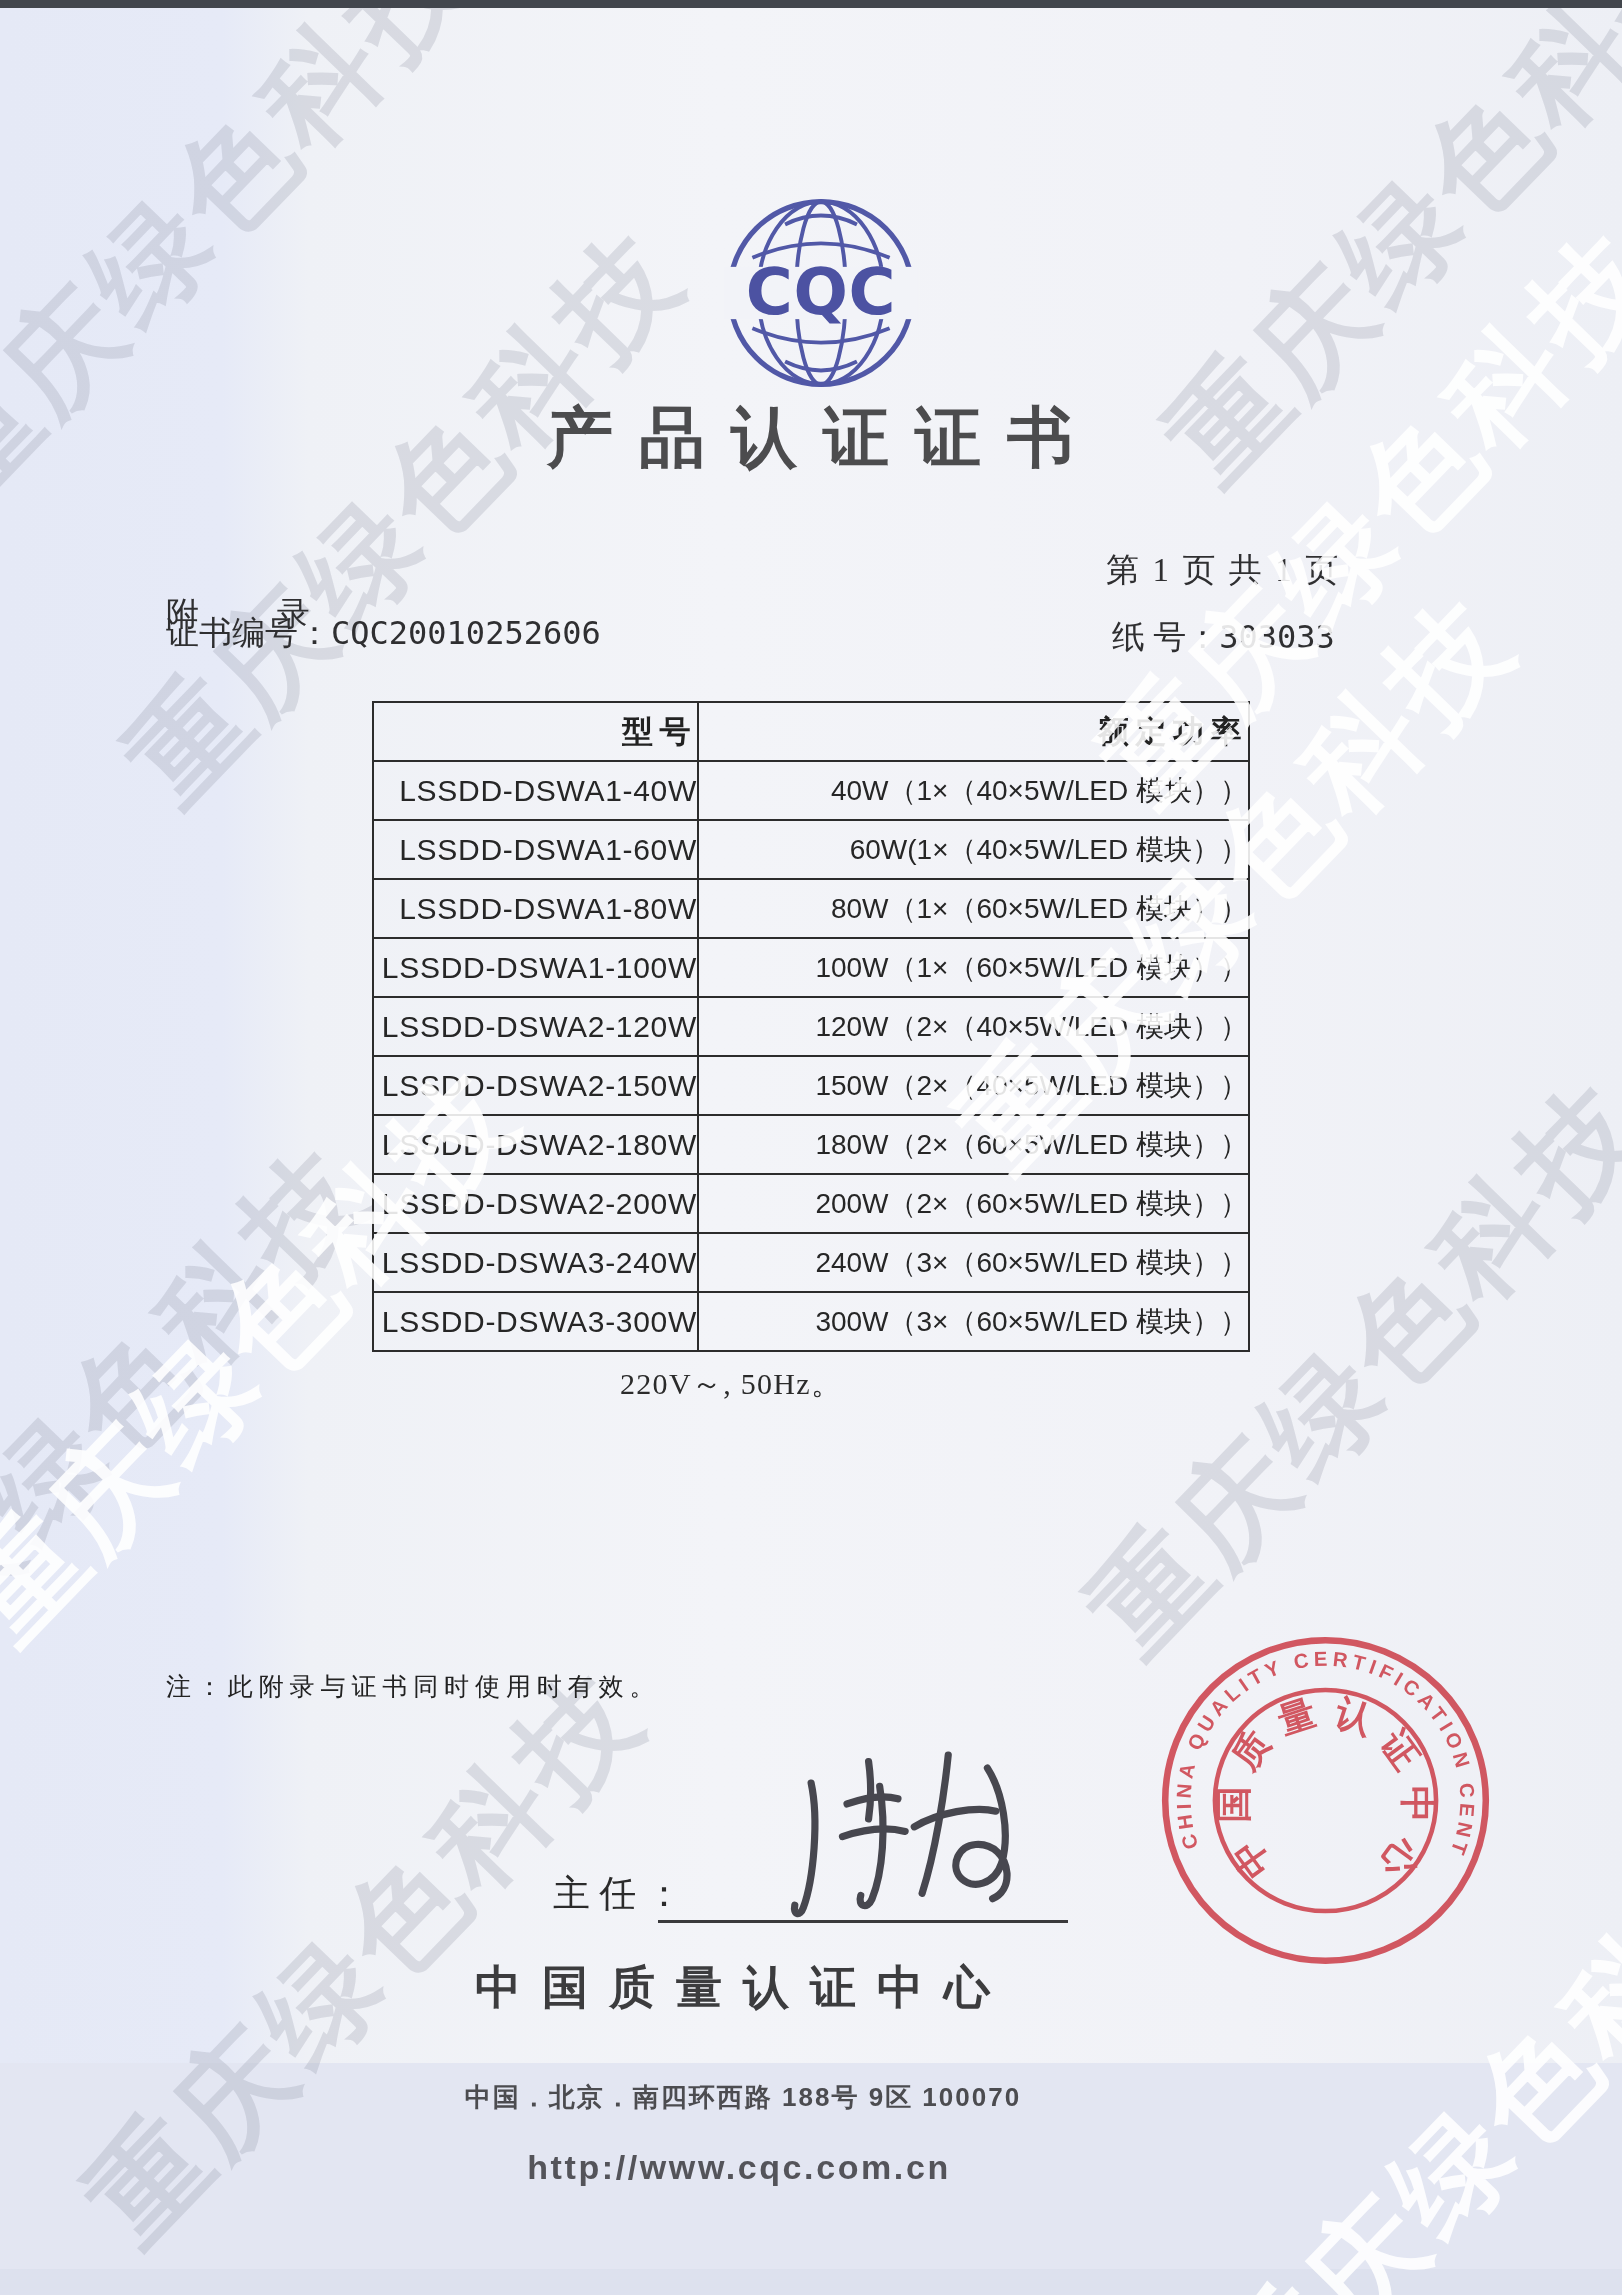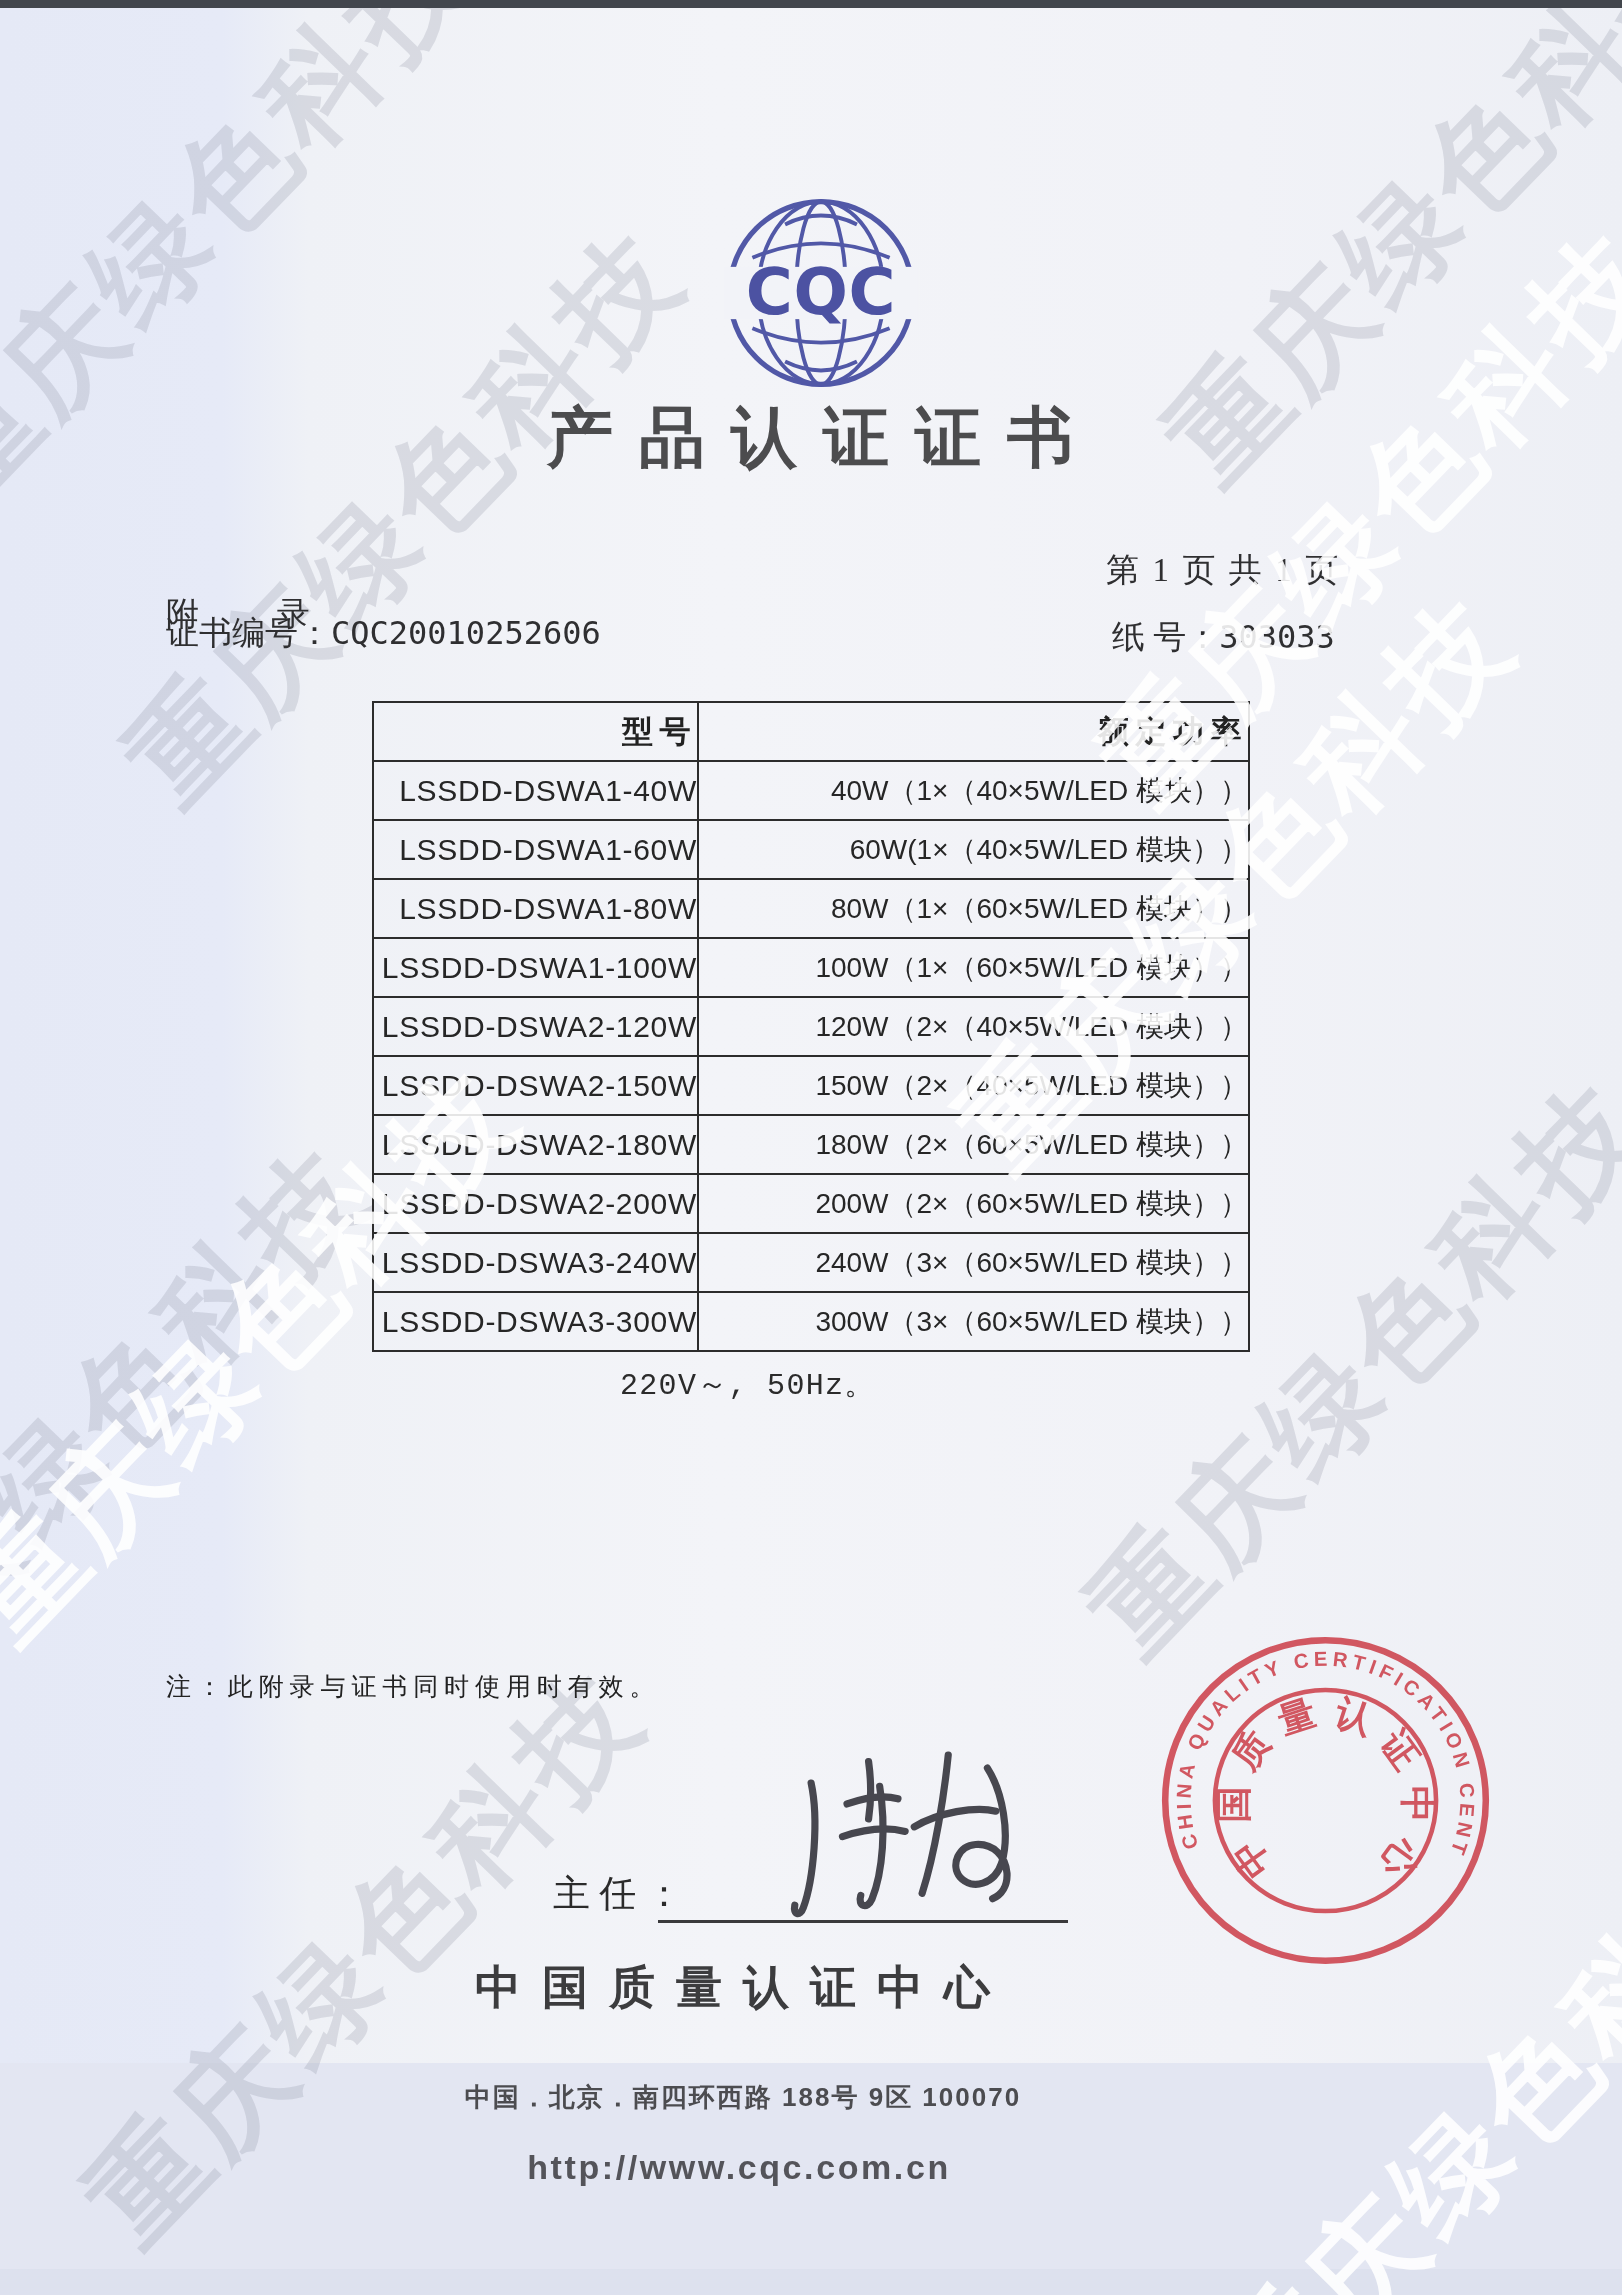--- a/index.html
+++ b/index.html
@@ -61,21 +61,21 @@
     font-size:31px;color:#222;letter-spacing:6.5px;
   }
   table.models td{
     font-family:"Liberation Sans",sans-serif;
     font-size:30px;color:#262626;letter-spacing:0.7px;
   }
   table.models td.power{font-size:28px;letter-spacing:0;}
 
   .supply-note{
     position:absolute;left:620px;top:1364px;
-    font-family:Liberation Mono, monospace;font-size:30px;color:#2b2b2b;letter-spacing:1.3px;
+    font-family:Liberation Serif, serif;font-size:30px;color:#2b2b2b;letter-spacing:1.3px;
   }
 
   .footnote{
     position:absolute;left:166px;top:1670px;
     font-family:"Liberation Serif",serif;font-size:25px;color:#222;letter-spacing:5.9px;white-space:nowrap;
   }
 
   .director-label{
     position:absolute;left:553px;top:1869px;
     font-family:"Liberation Serif",serif;font-size:37px;color:#2b2b2b;letter-spacing:9.2px;

